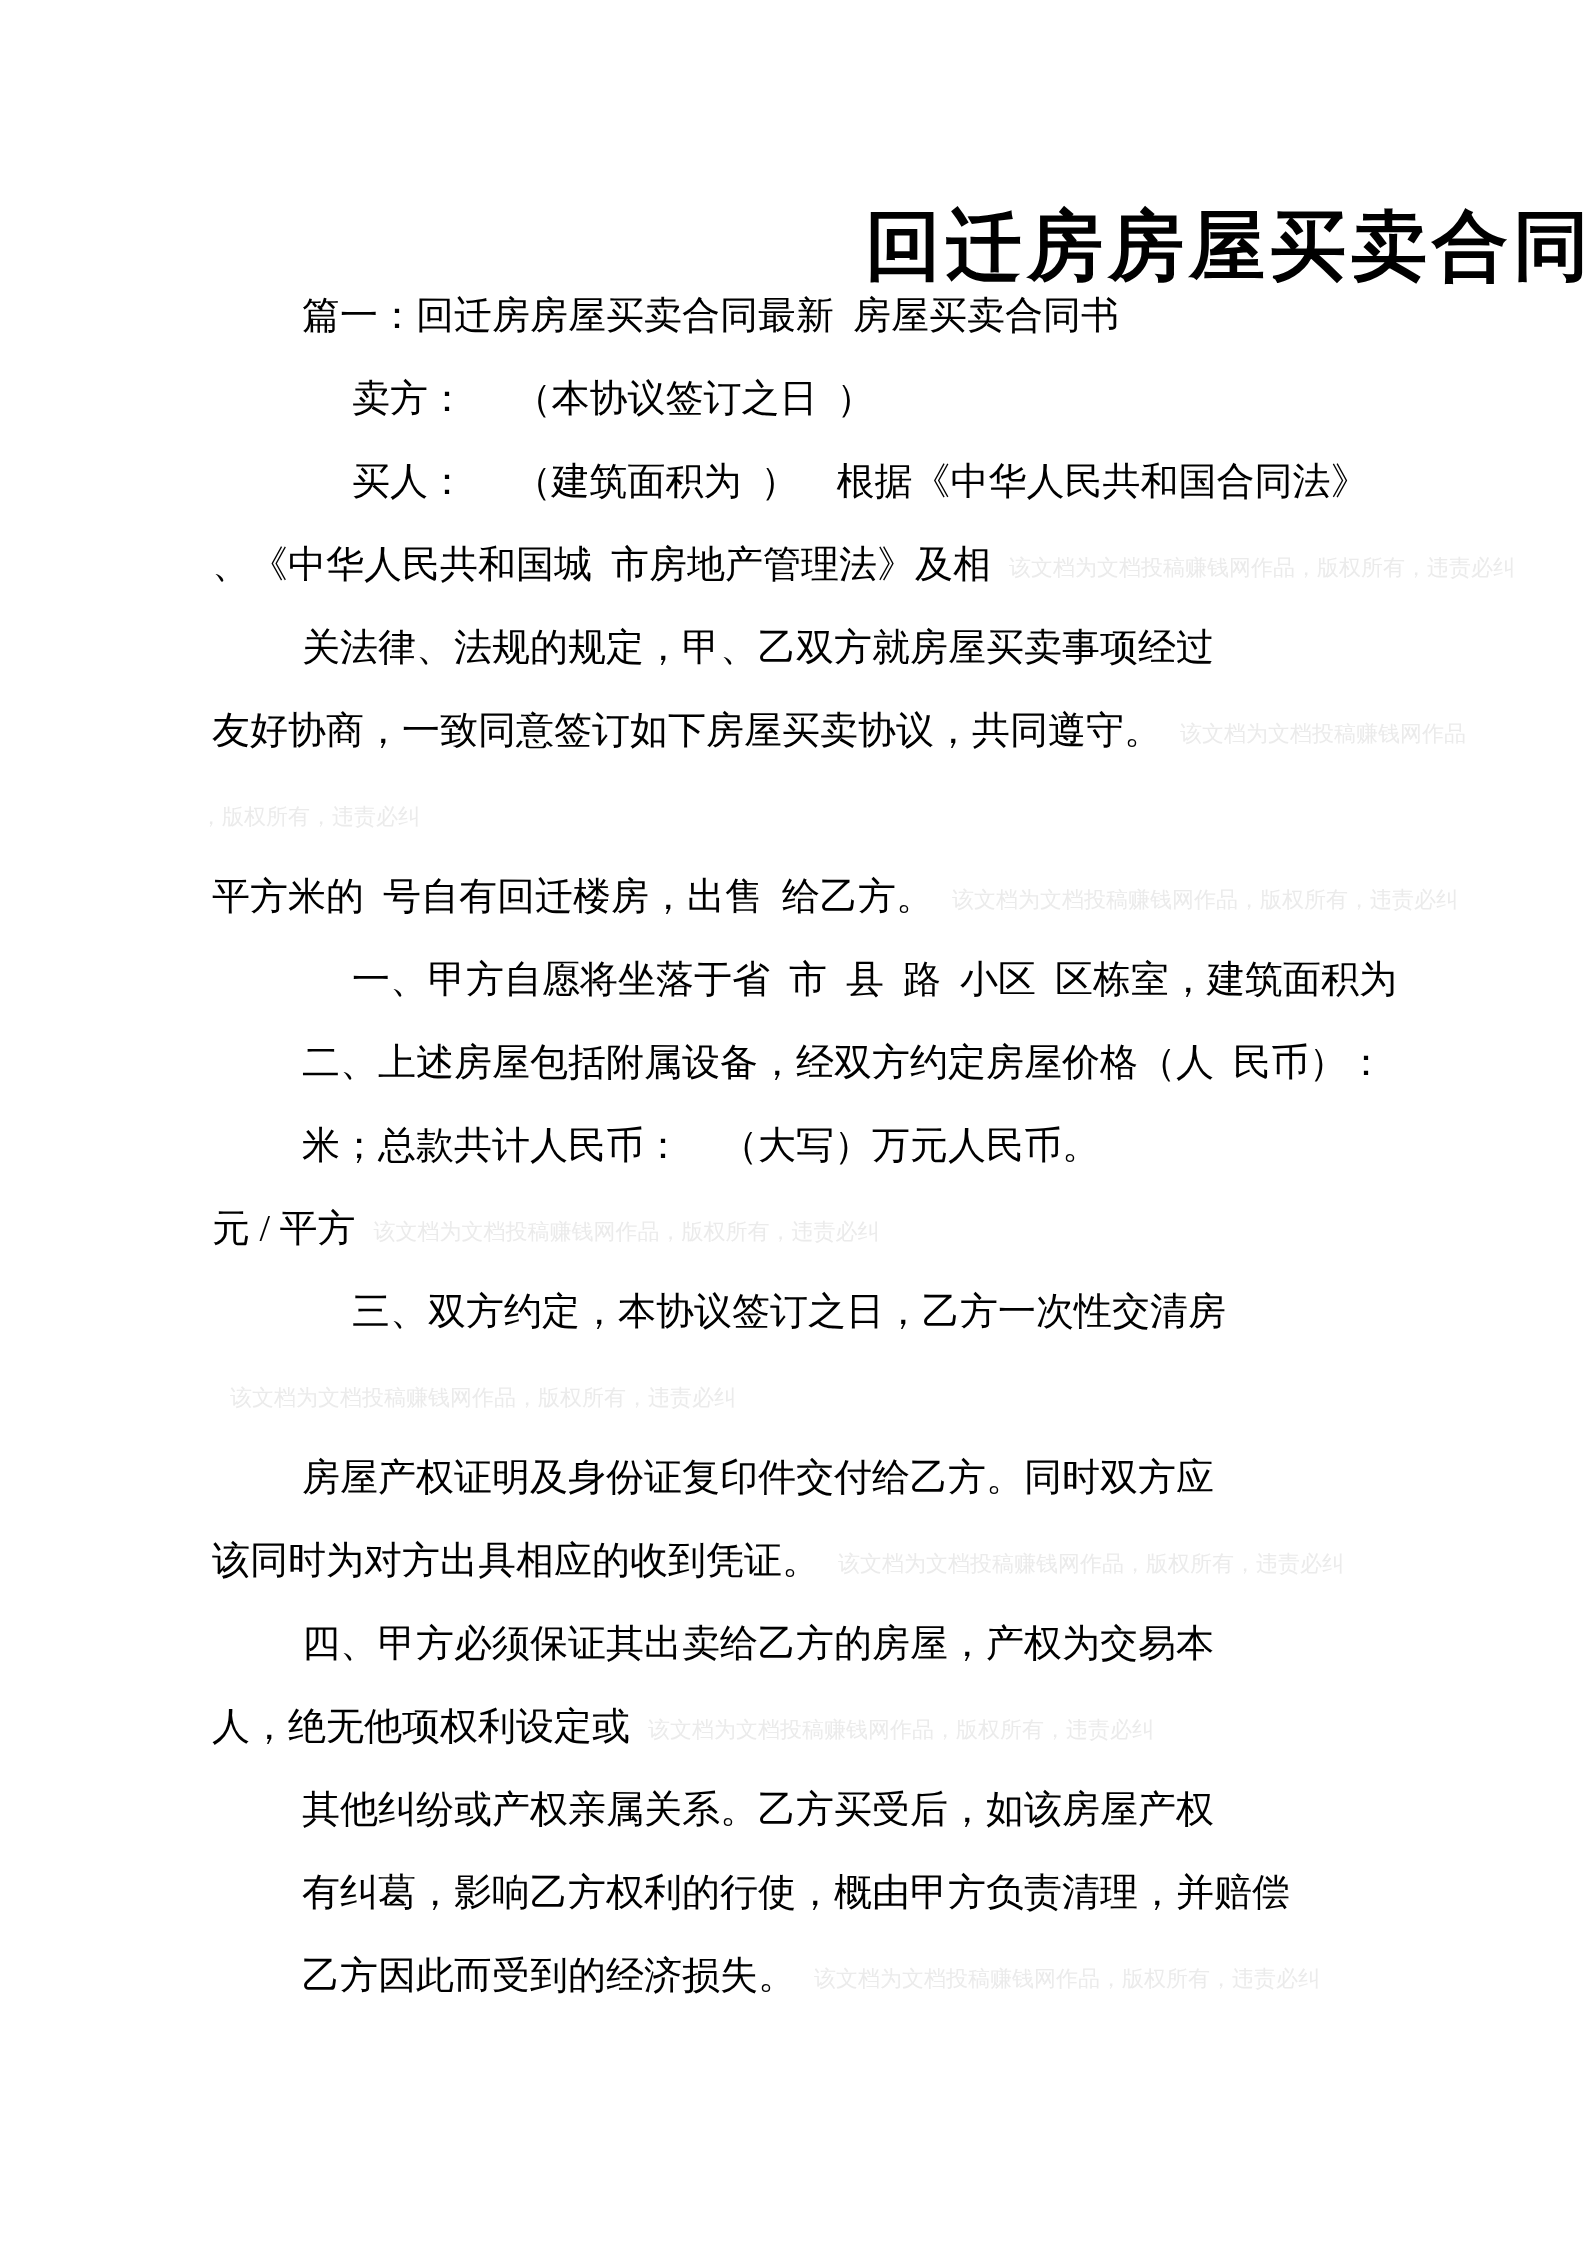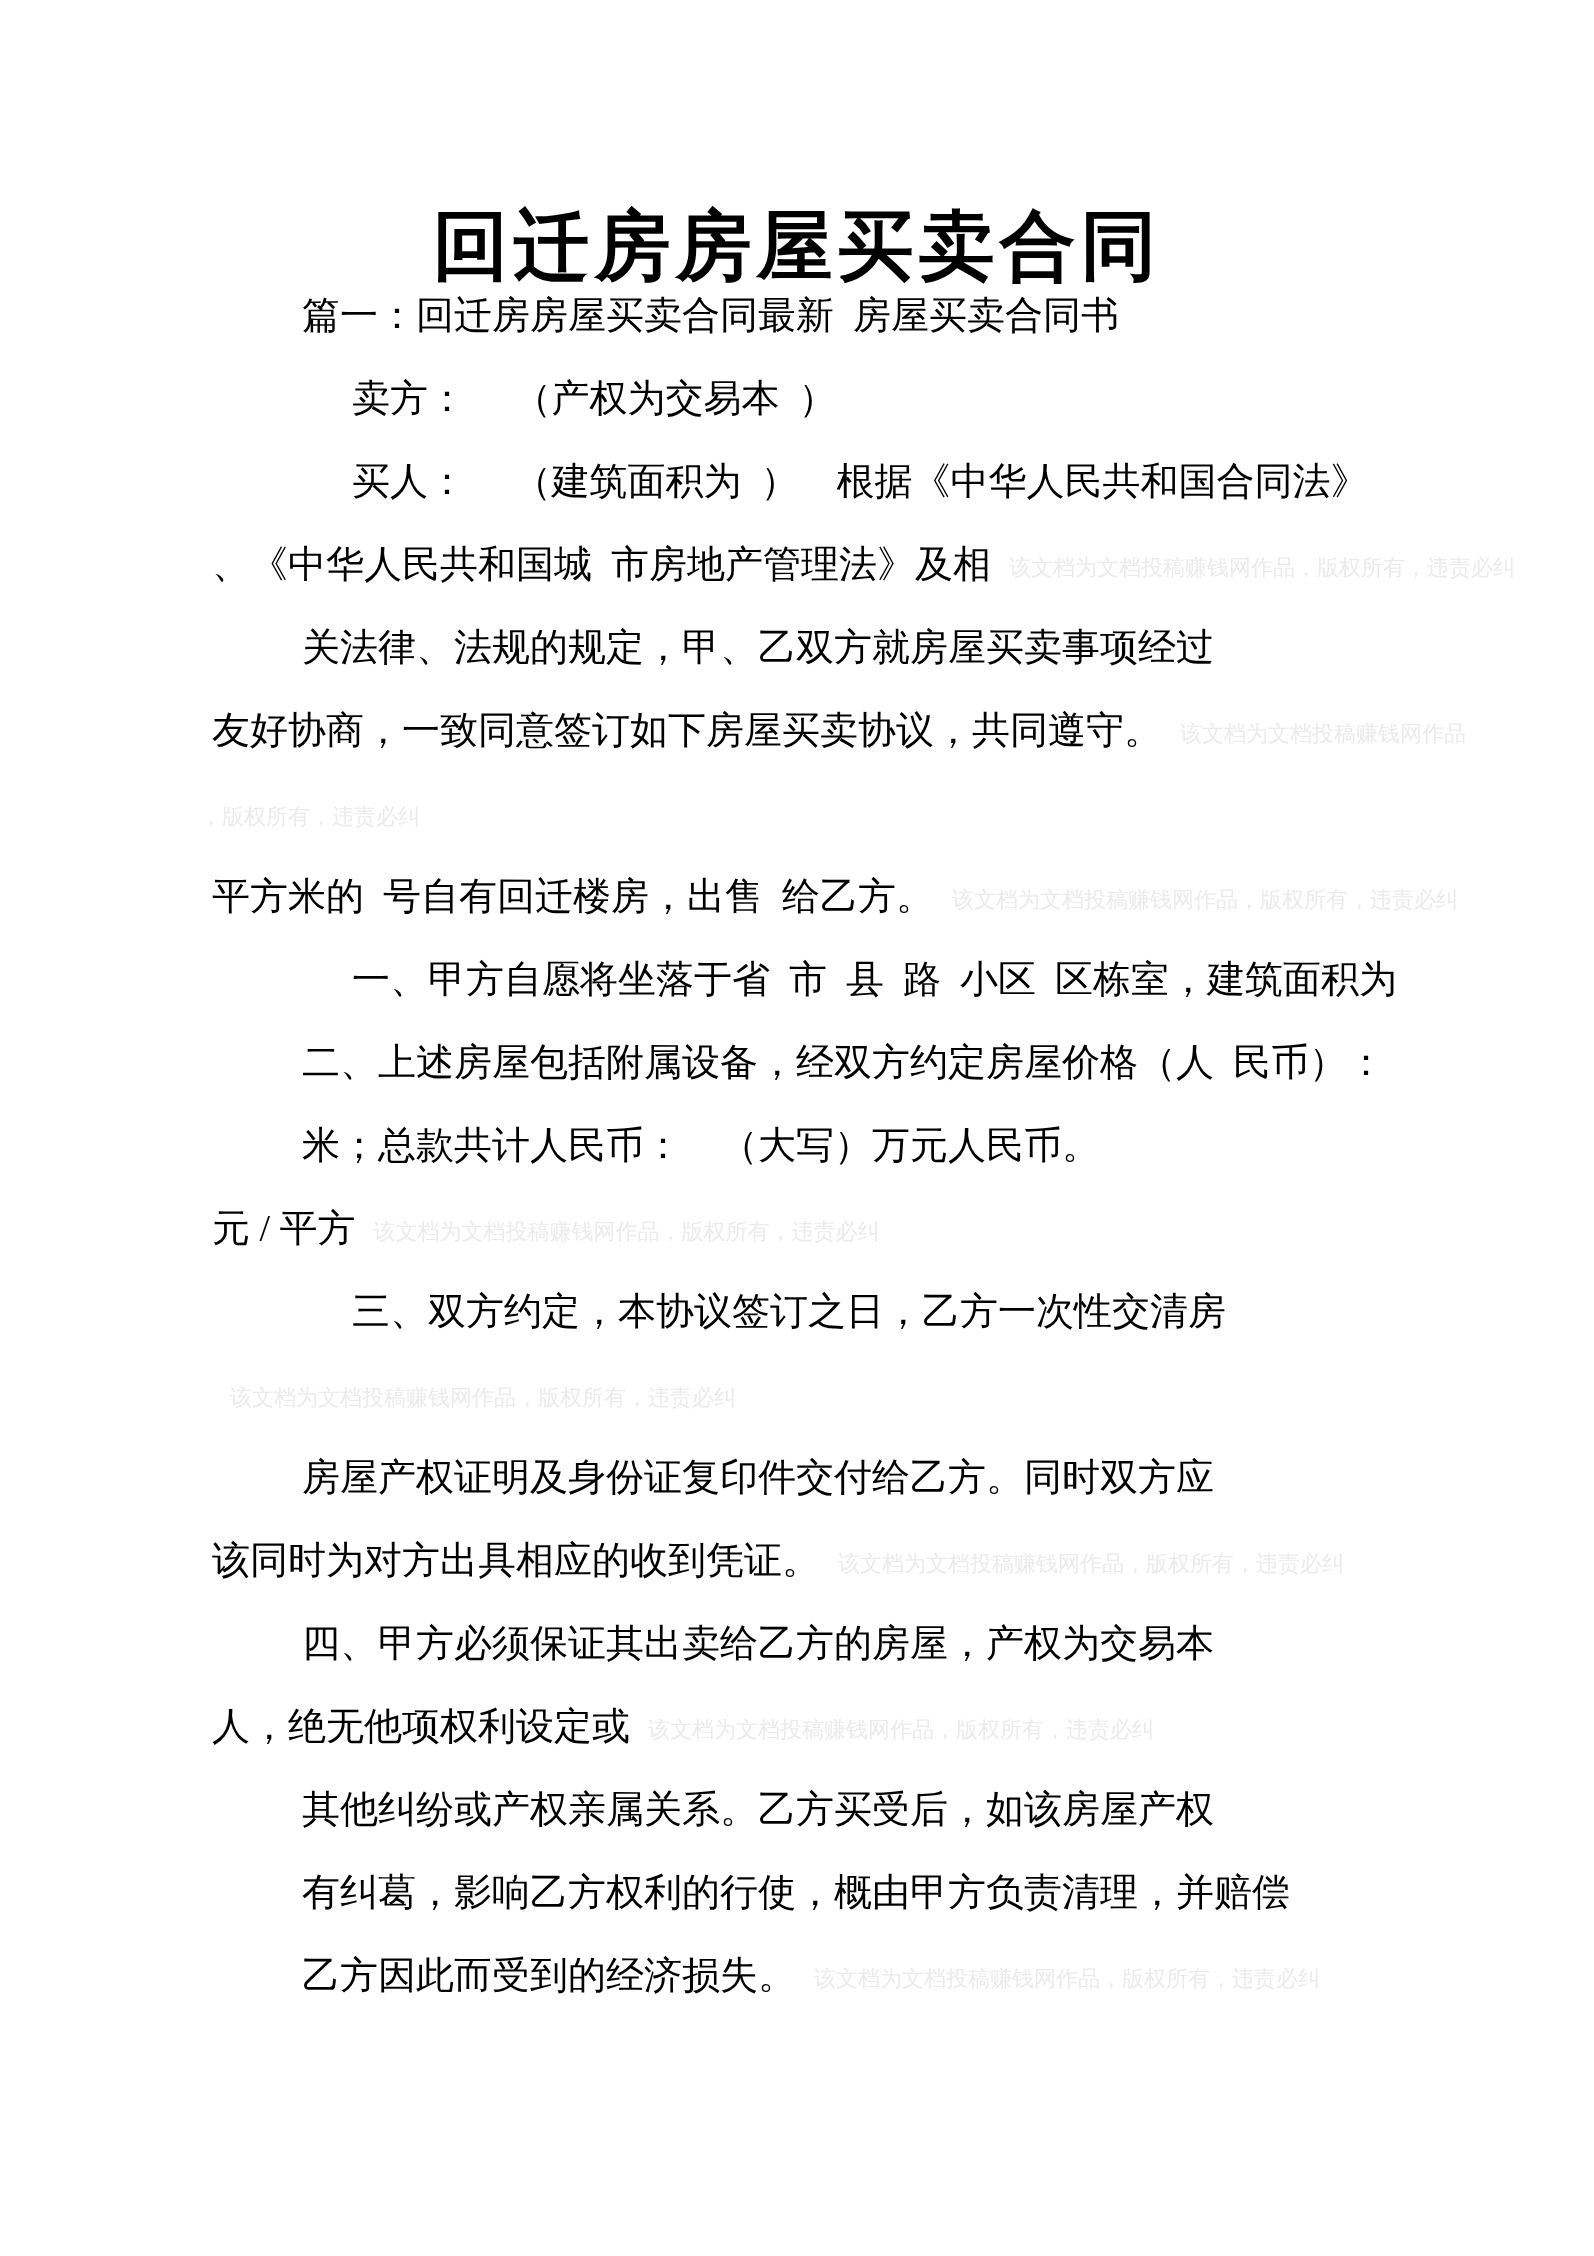--- a/index.html
+++ b/index.html
@@ -14,21 +14,21 @@
     background: #ffffff;
     overflow: hidden;
     font-family: "Liberation Serif", "DejaVu Serif", serif;
     color: #000000;
   }
   .doc-title {
     position: absolute;
     top: 196px;
     left: 0;
     width: 100%;
-    text-align: center;
+    text-align: right;
     font-size: 76px;
     font-weight: 700;
     letter-spacing: 5px;
     white-space: pre;
     color: #000000;
   }
   .doc-lines {
     position: absolute;
     top: 296px;
     left: 212px;
@@ -62,21 +62,21 @@
     margin-left: -12px;
   }
 </style>
 </head>
 <body>
 
 <div class="page">
   <div class="doc-title">回迁房房屋买卖合同</div>
   <div class="doc-lines">
       <div class="line ind1"><span class="body-text">篇一：回迁房房屋买卖合同最新  房屋买卖合同书</span></div>
-      <div class="line ind2"><span class="body-text">卖方：     （产权为交易本  ）</span></div>
+      <div class="line ind2"><span class="body-text">卖方：     （本协议签订之日  ）</span></div>
       <div class="line ind2"><span class="body-text">买人：     （建筑面积为  ）    根据《中华人民共和国合同法》</span></div>
       <div class="line ind0"><span class="body-text">、《中华人民共和国城  市房地产管理法》及相</span><span class="wm">该文档为文档投稿赚钱网作品，版权所有，违责必纠</span></div>
       <div class="line ind1"><span class="body-text">关法律、法规的规定，甲、乙双方就房屋买卖事项经过</span></div>
       <div class="line ind0"><span class="body-text">友好协商，一致同意签订如下房屋买卖协议，共同遵守。</span><span class="wm">该文档为文档投稿赚钱网作品</span></div>
       <div class="line ind0"><span class="body-text"></span><span class="wm wm-solo">，版权所有，违责必纠</span></div>
       <div class="line ind0"><span class="body-text">平方米的  号自有回迁楼房，出售  给乙方。</span><span class="wm">该文档为文档投稿赚钱网作品，版权所有，违责必纠</span></div>
       <div class="line ind2"><span class="body-text">一、甲方自愿将坐落于省  市  县  路  小区  区栋室，建筑面积为</span></div>
       <div class="line ind1"><span class="body-text">二、上述房屋包括附属设备，经双方约定房屋价格（人  民币）：</span></div>
       <div class="line ind1"><span class="body-text">米；总款共计人民币：    （大写）万元人民币。</span></div>
       <div class="line ind0"><span class="body-text">元 / 平方</span><span class="wm">该文档为文档投稿赚钱网作品，版权所有，违责必纠</span></div>

